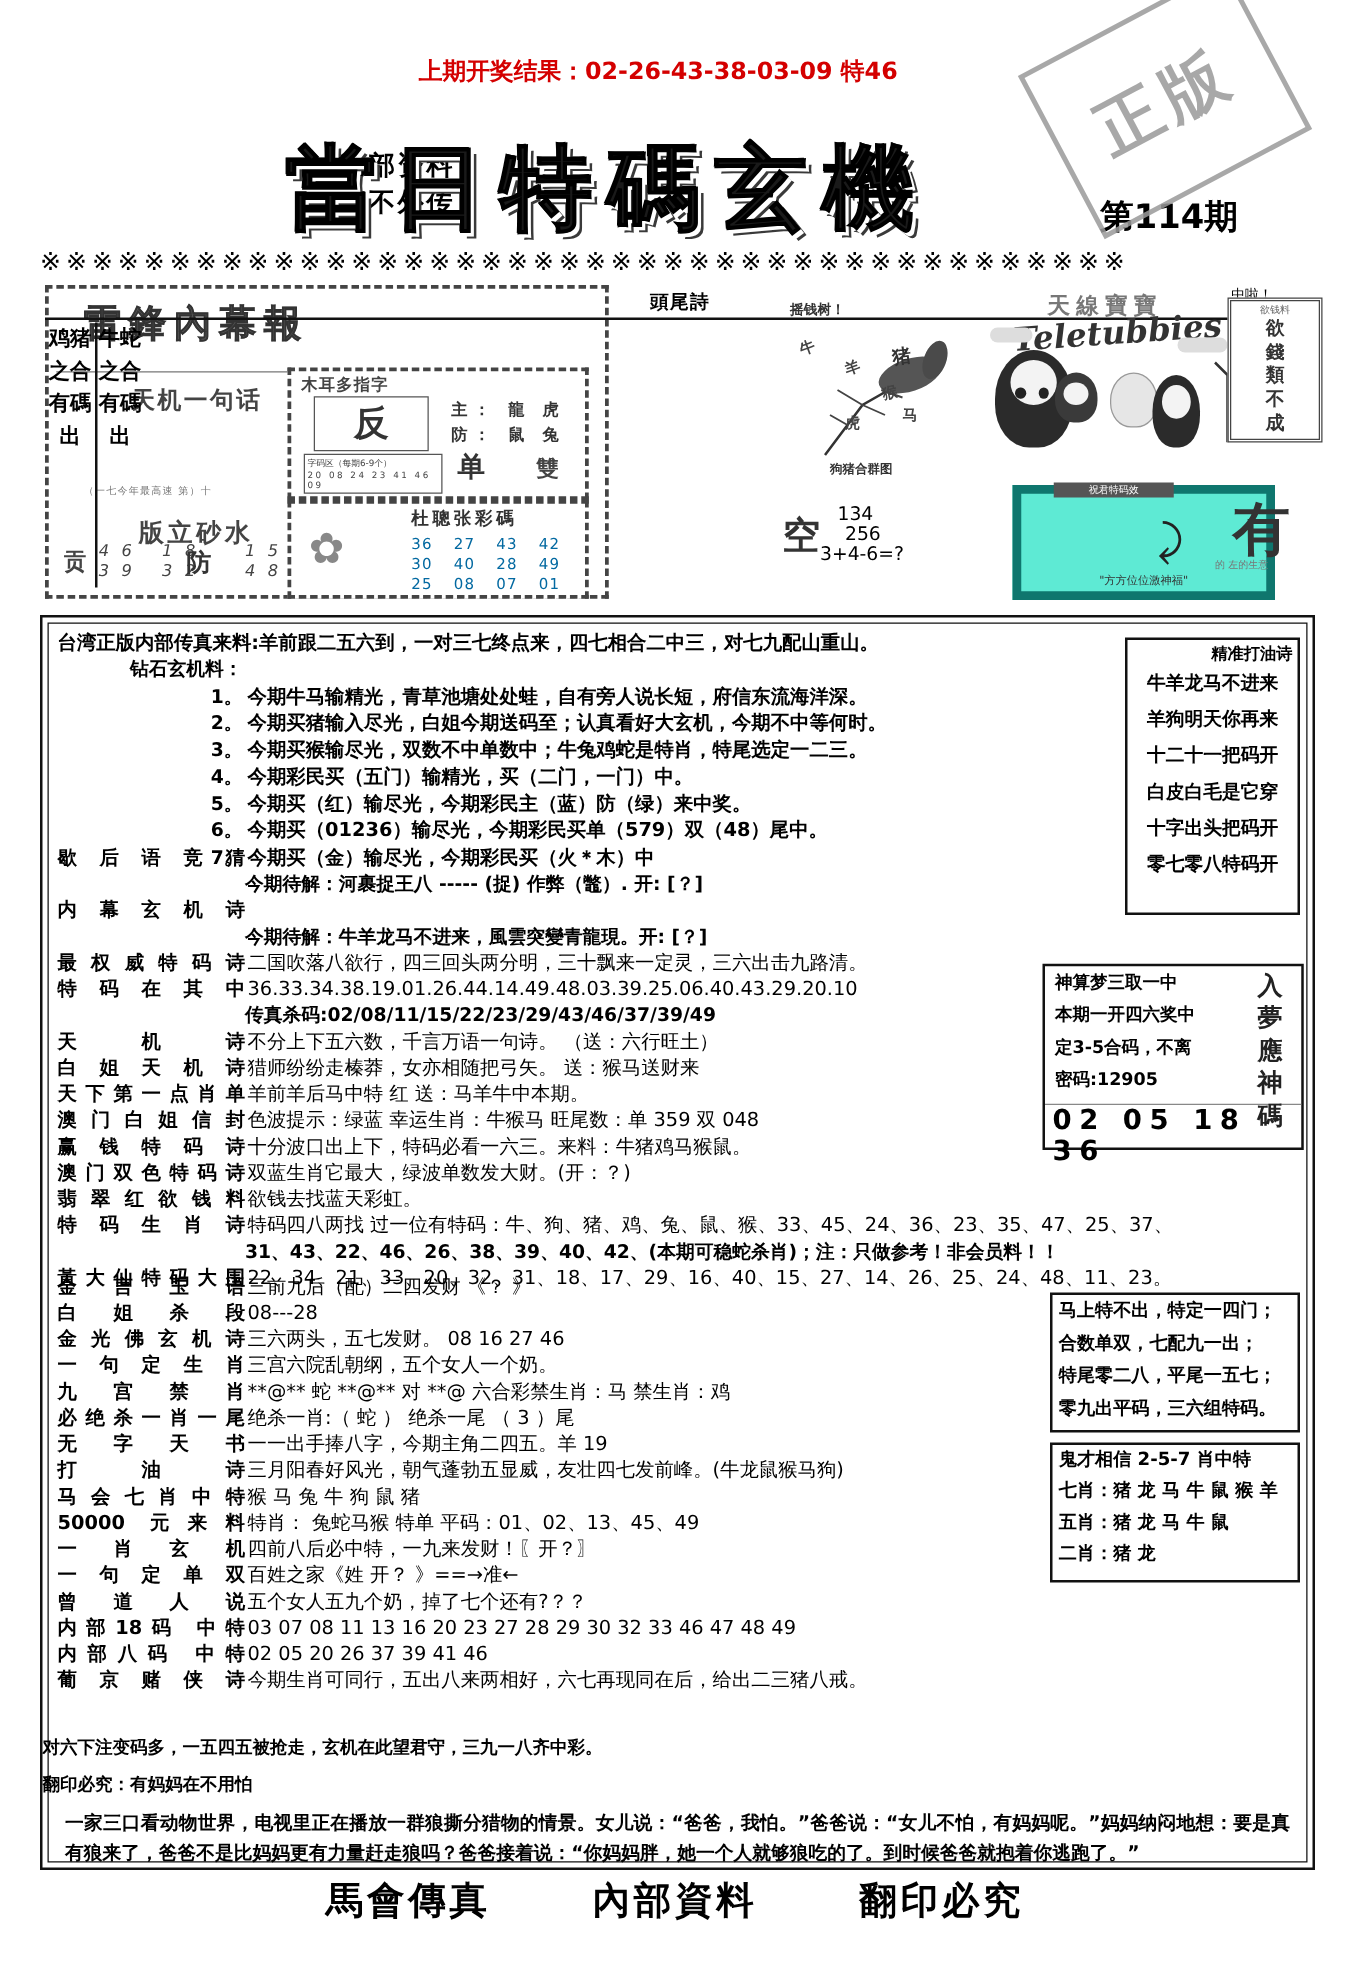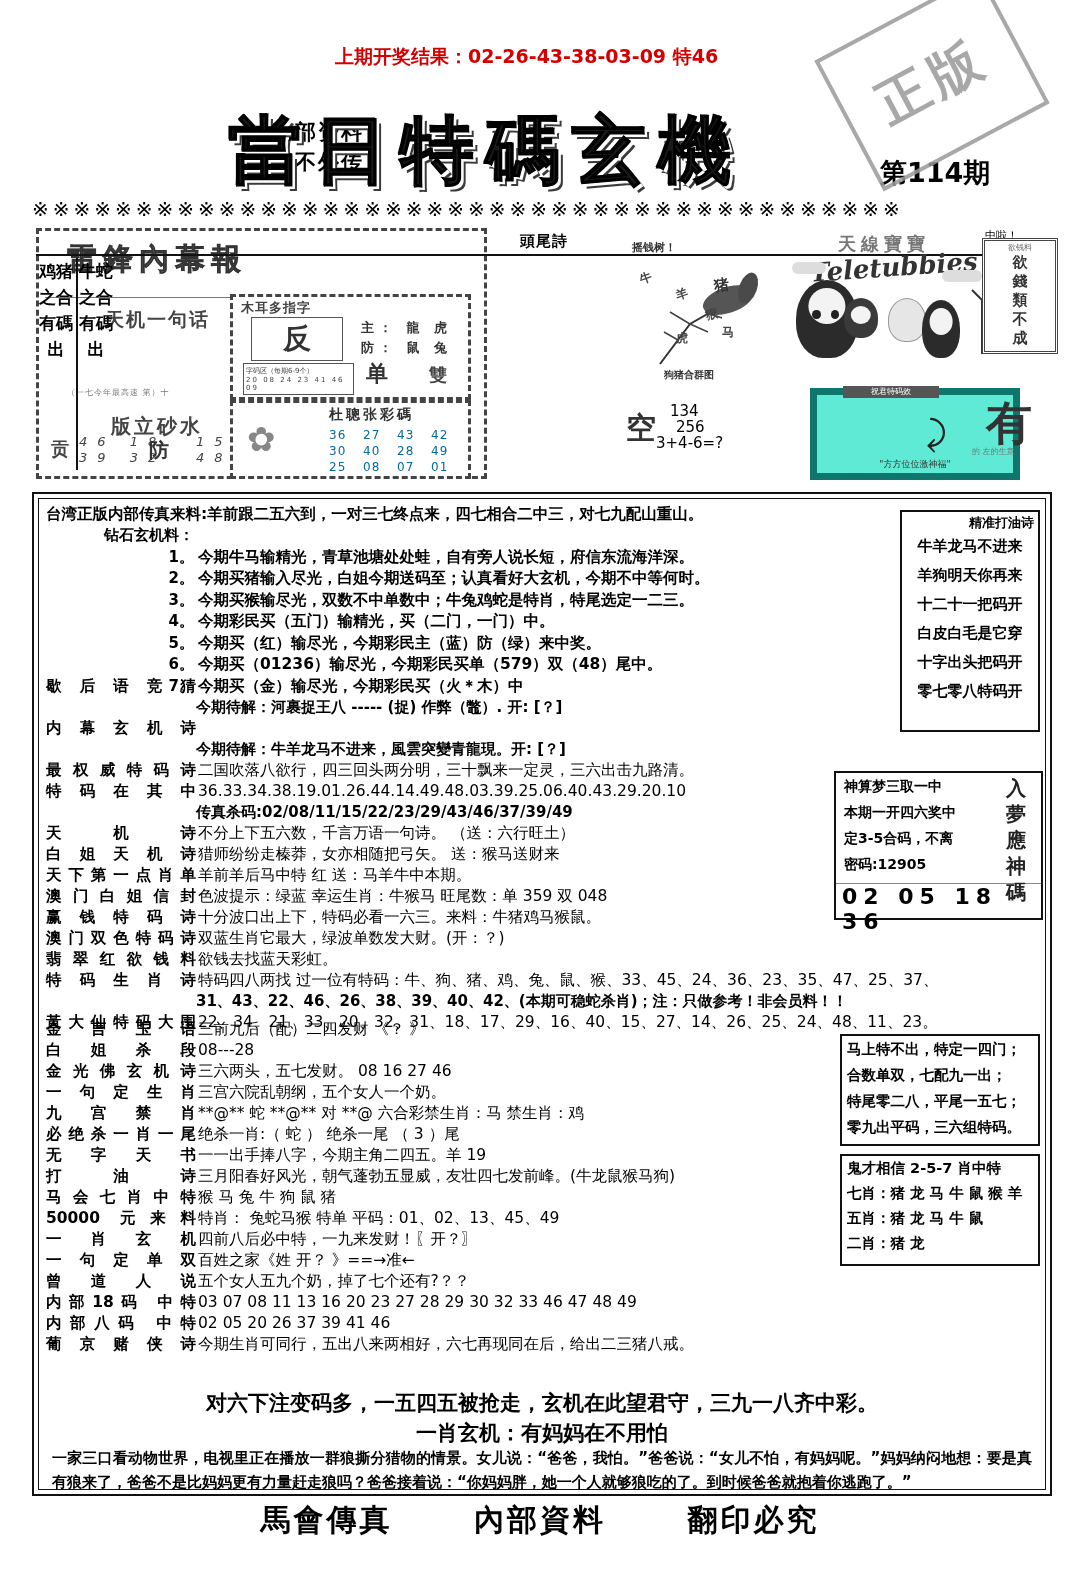--- a/index.html
+++ b/index.html
@@ -205,21 +205,21 @@
     font-size:20px;font-weight:bold;text-align:center;line-height:26px;color:#222;
     font-family:"DejaVu Serif","Liberation Serif",serif;
   }
 
   .rb-ma{left:806px;top:540px;width:196px;height:108px;}
   .rb-ma .ml{font-size:14.5px;font-weight:bold;line-height:26px;padding-left:5px;}
 
   .rb-gui{left:806px;top:660px;width:196px;height:108px;}
   .rb-gui .gl{font-size:14.5px;font-weight:bold;line-height:25px;padding-left:5px;}
 
-  .centered{position:absolute;width:1016px;text-align:center;font-size:21px;font-weight:bold;}
+  .centered{position:absolute;width:1016px;font-size:14px;font-weight:bold;}
 
   .joke{position:absolute;left:18px;right:18px;font-size:15px;line-height:24px;font-weight:bold;text-align:justify;}
 
   .footer{
     position:absolute;left:0;top:1500px;width:1080px;text-align:center;
     font-size:30px;font-weight:bold;letter-spacing:3px;
     font-family:"DejaVu Serif","Liberation Serif",serif;
   }
   .footer span{display:inline-block;margin:0 34px;}
 </style>
@@ -519,21 +519,21 @@
           <div class="k">内部八码 中特</div>
           <div class="v">02 05 20 26 37 39 41 46</div>
         </div>
       <div class="row">
           <div class="k">葡京赌侠诗</div>
           <div class="v">今期生肖可同行，五出八来两相好，六七再现同在后，给出二三猪八戒。</div>
         </div>
     </div>
 
     <div class="centered" style="left:0;top:895px">对六下注变码多，一五四五被抢走，玄机在此望君守，三九一八齐中彩。</div>
-    <div class="centered" style="left:0;top:925px">一肖玄机：有妈妈在不用怕</div>
+    <div class="centered" style="left:0;top:925px">翻印必究：有妈妈在不用怕</div>
     <div class="joke" style="top:952px">一家三口看动物世界，电视里正在播放一群狼撕分猎物的情景。女儿说：“爸爸，我怕。”爸爸说：“女儿不怕，有妈妈呢。”妈妈纳闷地想：要是真有狼来了，爸爸不是比妈妈更有力量赶走狼吗？爸爸接着说：“你妈妈胖，她一个人就够狼吃的了。到时候爸爸就抱着你逃跑了。”</div>
 
     <div class="rb rb-poem">
       <div class="pt">精准打油诗</div>
       <div class="pl">牛羊龙马不进来</div>
       <div class="pl">羊狗明天你再来</div>
       <div class="pl">十二十一把码开</div>
       <div class="pl">白皮白毛是它穿</div>
       <div class="pl">十字出头把码开</div>
       <div class="pl">零七零八特码开</div>

